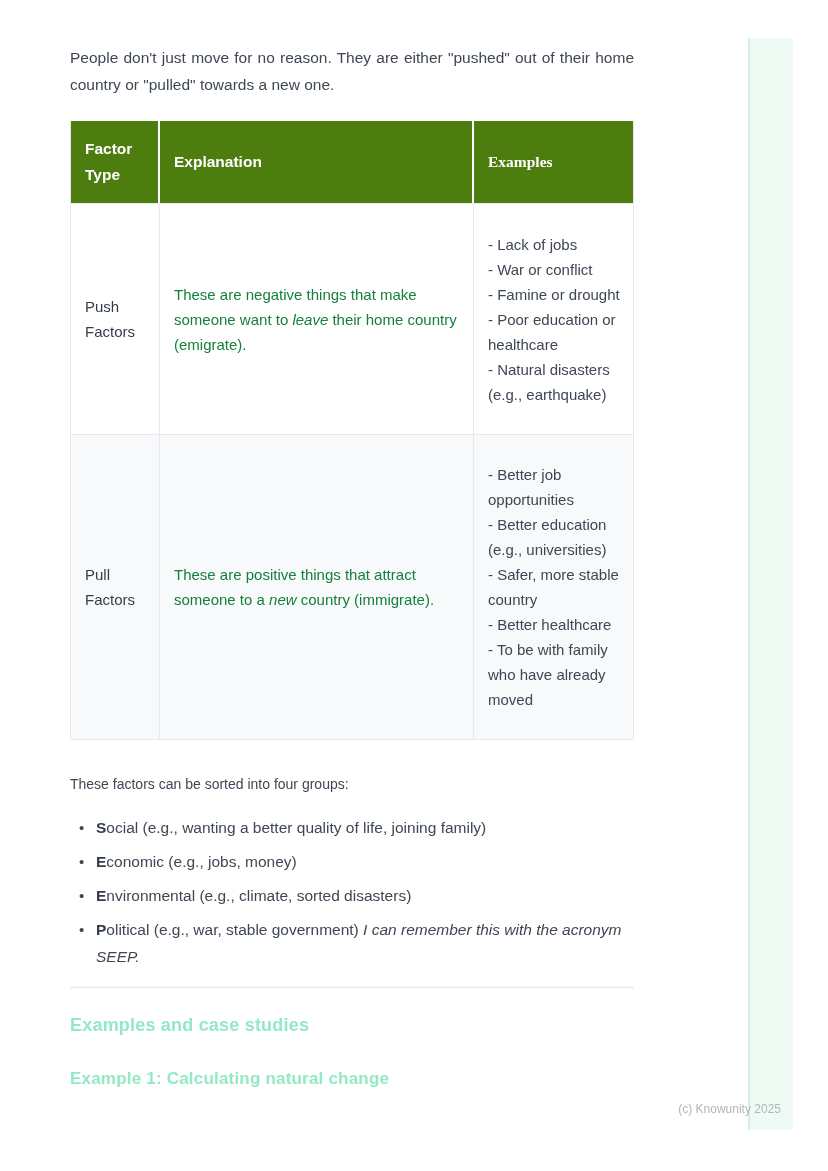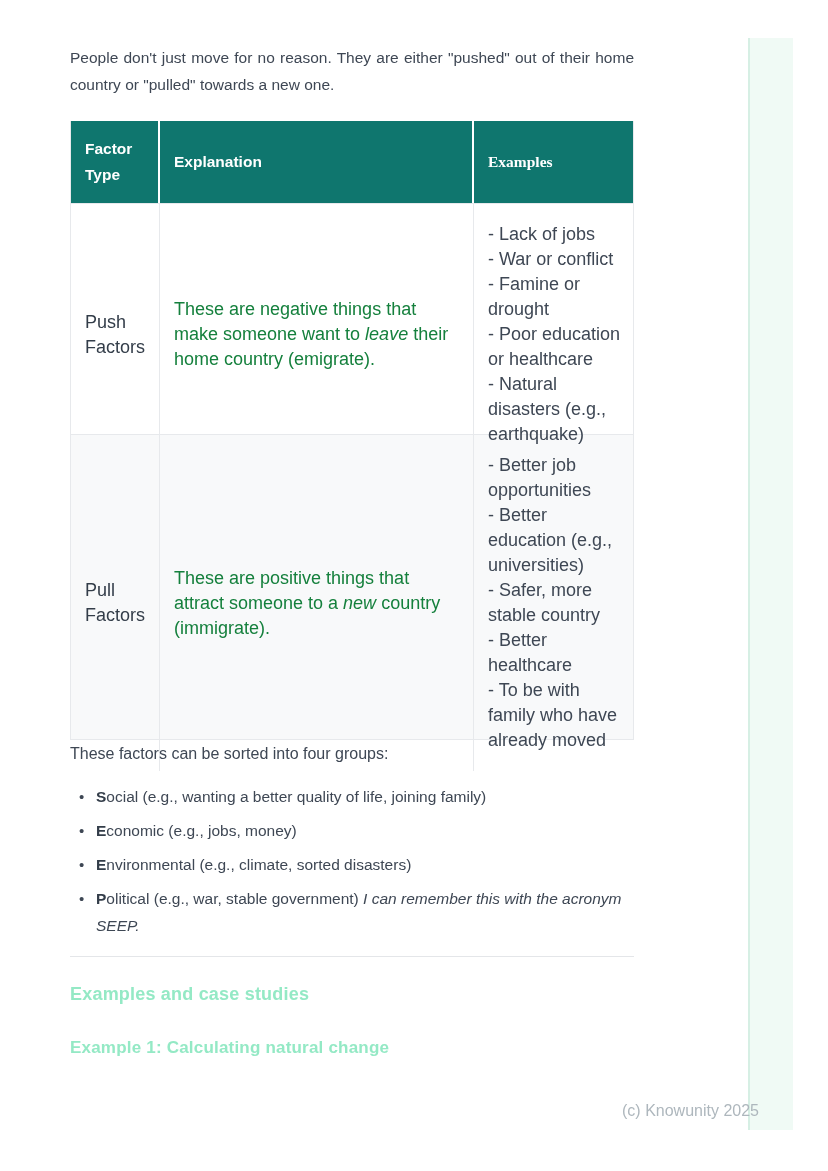--- a/index.html
+++ b/index.html
@@ -35,21 +35,21 @@
   
   .factors-table {
     margin-top: 23px;
     width: 564px;
     border: 1px solid #e7e9ec;
     border-top: none;
   }
   .t-head {
     display: grid;
     grid-template-columns: 89px 314px 160px;
-    background: #0f766e;
+    background: #4d7c0f;
     height: 82px;
   }
   .t-head .h-cell {
     color: #ffffff;
     font-weight: bold;
     font-size: 15.5px;
     line-height: 26px;
     display: flex;
     align-items: center;
     padding: 0 12px 0 14px;
@@ -61,34 +61,35 @@
     grid-template-columns: 89px 314px 160px;
     border-top: 1px solid #e7e9ec;
     background: #ffffff;
   }
   .t-row.alt { background: #f8f9fa; }
   .t-row .cell {
     padding: 18px 12px 18px 14px;
     border-right: 1px solid #e7e9ec;
     display: flex;
     align-items: center;
-    font-size: 18px;
+    font-size: 15px;
     line-height: 25px;
   }
   .t-row .cell:last-child { border-right: none; }
   .row-push { height: 231px; }
   .row-pull { height: 305px; }
   .cell.factor { font-weight: normal; color: #333d49; }
   .cell.explanation { color: #15803d; line-height: 25px; }
   .cell.examples { color: #3e4754; }
   .examples-list > div { line-height: 25px; }
   em { font-style: italic; }
   
   .groups-intro {
-    font-size: 16px;
+    margin-top: 31px;
+    font-size: 14px;
     line-height: 27px;
     width: 564px;
   }
   ul.groups {
     list-style: none;
     margin-top: 16px;
     width: 564px;
   }
   ul.groups li {
     position: relative;
@@ -121,23 +122,23 @@
   }
   h3.example1-heading {
     margin-top: 33px;
     font-size: 17px;
     font-weight: bold;
     color: #94e9c5;
     letter-spacing: 0.2px;
   }
   .footer-copyright {
     position: absolute;
-    right: 69px;
+    right: 47px;
     top: 1102px;
-    font-size: 16px;
+    font-size: 12px;
     color: #aeb7bd;
     z-index: 2;
   }
 </style>
 </head>
 <body>
 
 <div class="page-edge-accent"></div>
 
 <div class="content">

